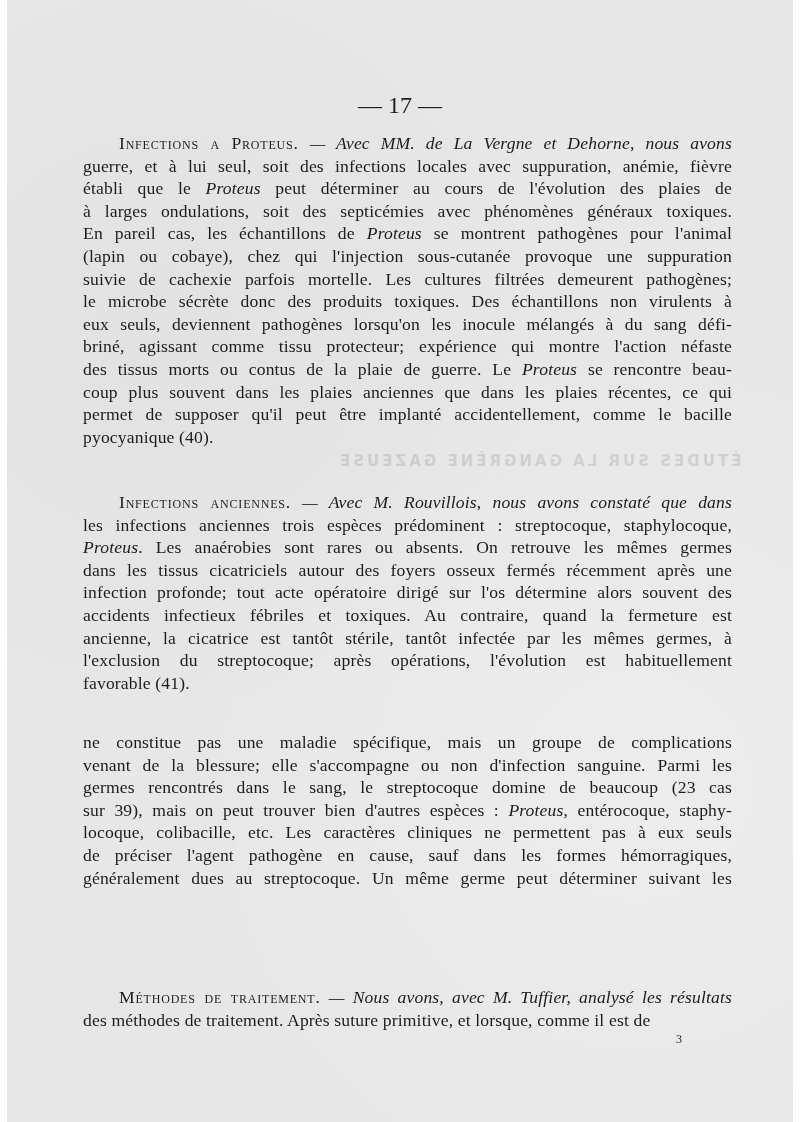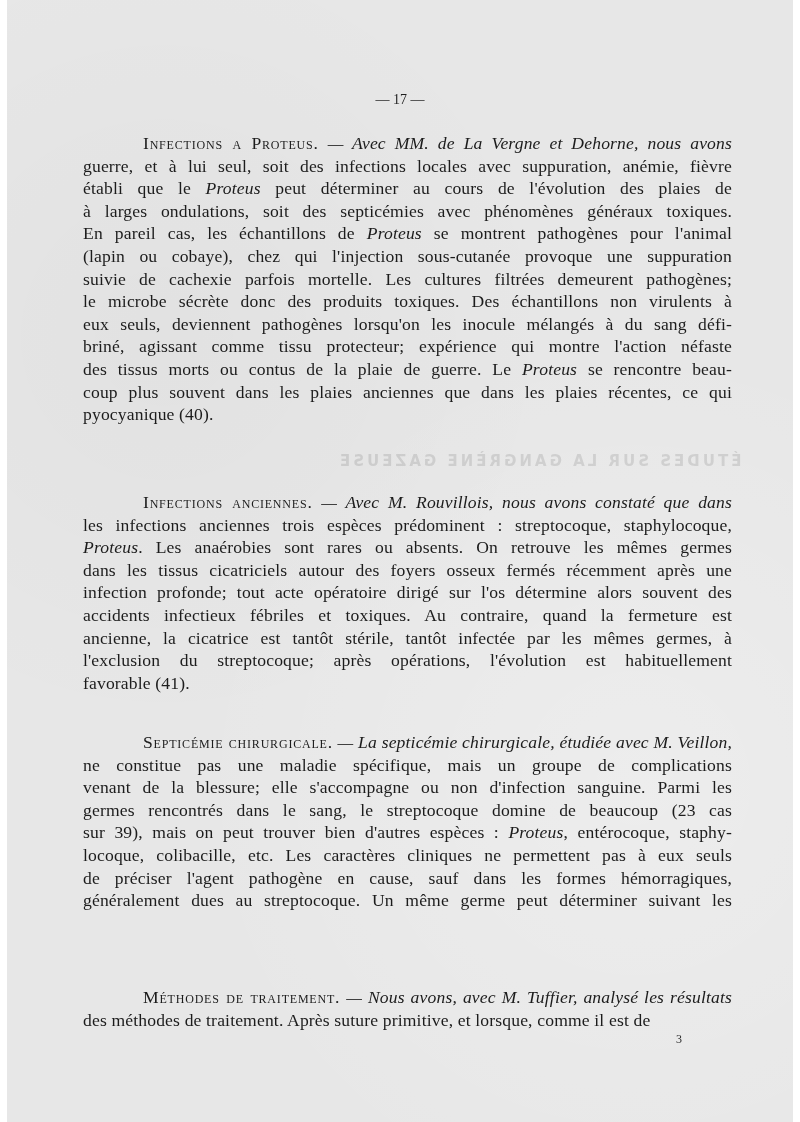--- a/index.html
+++ b/index.html
@@ -20,34 +20,34 @@
     .bleed {
       position: absolute; left: 330px; top: 452px;
       font-family: "DejaVu Sans", sans-serif; font-weight: bold;
       font-size: 15px; letter-spacing: 3px;
       color: rgba(60,60,60,0.14);
       transform: scaleX(-1);
       white-space: nowrap;
     }
     .folio {
       position: absolute; top: 92px; left: 0; width: 800px; text-align: center;
-      font-family: "Liberation Serif", serif; font-size: 14px; color: #1f1f1f;
+      font-family: "Liberation Serif", serif; font-size: 24px; color: #1f1f1f;
     }
     .para { position: absolute; left: 83px; width: 649px; }
     .line {
       display: block; height: 22.6px; line-height: 22.6px;
       font-family: "Liberation Serif", serif;
       font-size: 17.6px;
       text-align: justify; text-align-last: justify;
       white-space: nowrap; overflow: visible;
       letter-spacing: 0.15px;
     }
     .line.last { text-align-last: left; }
     .line.first { padding-left: 36px; }
-    .sc { font-variant: small-caps; letter-spacing: 0.8px; margin-left: 24px; }
+    .sc { font-variant: small-caps; letter-spacing: 0.8px; }
     em { font-style: italic; }
     .sig {
       position: absolute; left: 676px; top: 1032px;
       font-family: "Liberation Serif", serif; font-size: 12px; color: #2a2a2a;
     }
   </style>
 </head>
 <body>
 
 <div class="page">
@@ -62,35 +62,35 @@
     <span class="line"><span>établi que le </span><em>Proteus</em><span> peut déterminer au cours de l'évolution des plaies de</span></span>
     <span class="line"><span>à larges ondulations, soit des septicémies avec phénomènes généraux toxiques.</span></span>
     <span class="line"><span>En pareil cas, les échantillons de </span><em>Proteus</em><span> se montrent pathogènes pour l'animal</span></span>
     <span class="line"><span>(lapin ou cobaye), chez qui l'injection sous-cutanée provoque une suppuration</span></span>
     <span class="line"><span>suivie de cachexie parfois mortelle. Les cultures filtrées demeurent pathogènes;</span></span>
     <span class="line"><span>le microbe sécrète donc des produits toxiques. Des échantillons non virulents à</span></span>
     <span class="line"><span>eux seuls, deviennent pathogènes lorsqu'on les inocule mélangés à du sang défi-</span></span>
     <span class="line"><span>briné, agissant comme tissu protecteur; expérience qui montre l'action néfaste</span></span>
     <span class="line"><span>des tissus morts ou contus de la plaie de guerre. Le </span><em>Proteus</em><span> se rencontre beau-</span></span>
     <span class="line"><span>coup plus souvent dans les plaies anciennes que dans les plaies récentes, ce qui</span></span>
+    <span class="line"><span>permet de supposer qu'il peut être implanté accidentellement, comme le bacille</span></span>
     <span class="line last"><span>pyocyanique (40).</span></span>
   </div>
 <div class="para" style="top:491px;">
     <span class="line first"><span class="sc">Infections anciennes.</span> <em>— Avec M. Rouvillois, nous avons constaté que dans</em></span>
     <span class="line"><span>les infections anciennes trois espèces prédominent : streptocoque, staphylocoque,</span></span>
     <span class="line"><em>Proteus</em><span>. Les anaérobies sont rares ou absents. On retrouve les mêmes germes</span></span>
     <span class="line"><span>dans les tissus cicatriciels autour des foyers osseux fermés récemment après une</span></span>
     <span class="line"><span>infection profonde; tout acte opératoire dirigé sur l'os détermine alors souvent des</span></span>
     <span class="line"><span>accidents infectieux fébriles et toxiques. Au contraire, quand la fermeture est</span></span>
     <span class="line"><span>ancienne, la cicatrice est tantôt stérile, tantôt infectée par les mêmes germes, à</span></span>
     <span class="line"><span>l'exclusion du streptocoque; après opérations, l'évolution est habituellement</span></span>
     <span class="line last"><span>favorable (41).</span></span>
   </div>
 <div class="para" style="top:731px;">
-    <span class="line first"><span class="sc">Septicémie chirurgicale.</span> <em>— La septicémie chirurgicale, étudiée avec M. Veillon,</em></span>
     <span class="line"><span>ne constitue pas une maladie spécifique, mais un groupe de complications</span></span>
     <span class="line"><span>venant de la blessure; elle s'accompagne ou non d'infection sanguine. Parmi les</span></span>
     <span class="line"><span>germes rencontrés dans le sang, le streptocoque domine de beaucoup (23 cas</span></span>
     <span class="line"><span>sur 39), mais on peut trouver bien d'autres espèces : </span><em>Proteus</em><span>, entérocoque, staphy-</span></span>
     <span class="line"><span>locoque, colibacille, etc. Les caractères cliniques ne permettent pas à eux seuls</span></span>
     <span class="line"><span>de préciser l'agent pathogène en cause, sauf dans les formes hémorragiques,</span></span>
     <span class="line"><span>généralement dues au streptocoque. Un même germe peut déterminer suivant les</span></span>
   </div>
 <div class="para" style="top:986px;">
     <span class="line first"><span class="sc">Méthodes de traitement.</span> <em>— Nous avons, avec M. Tuffier, analysé les résultats</em></span>

